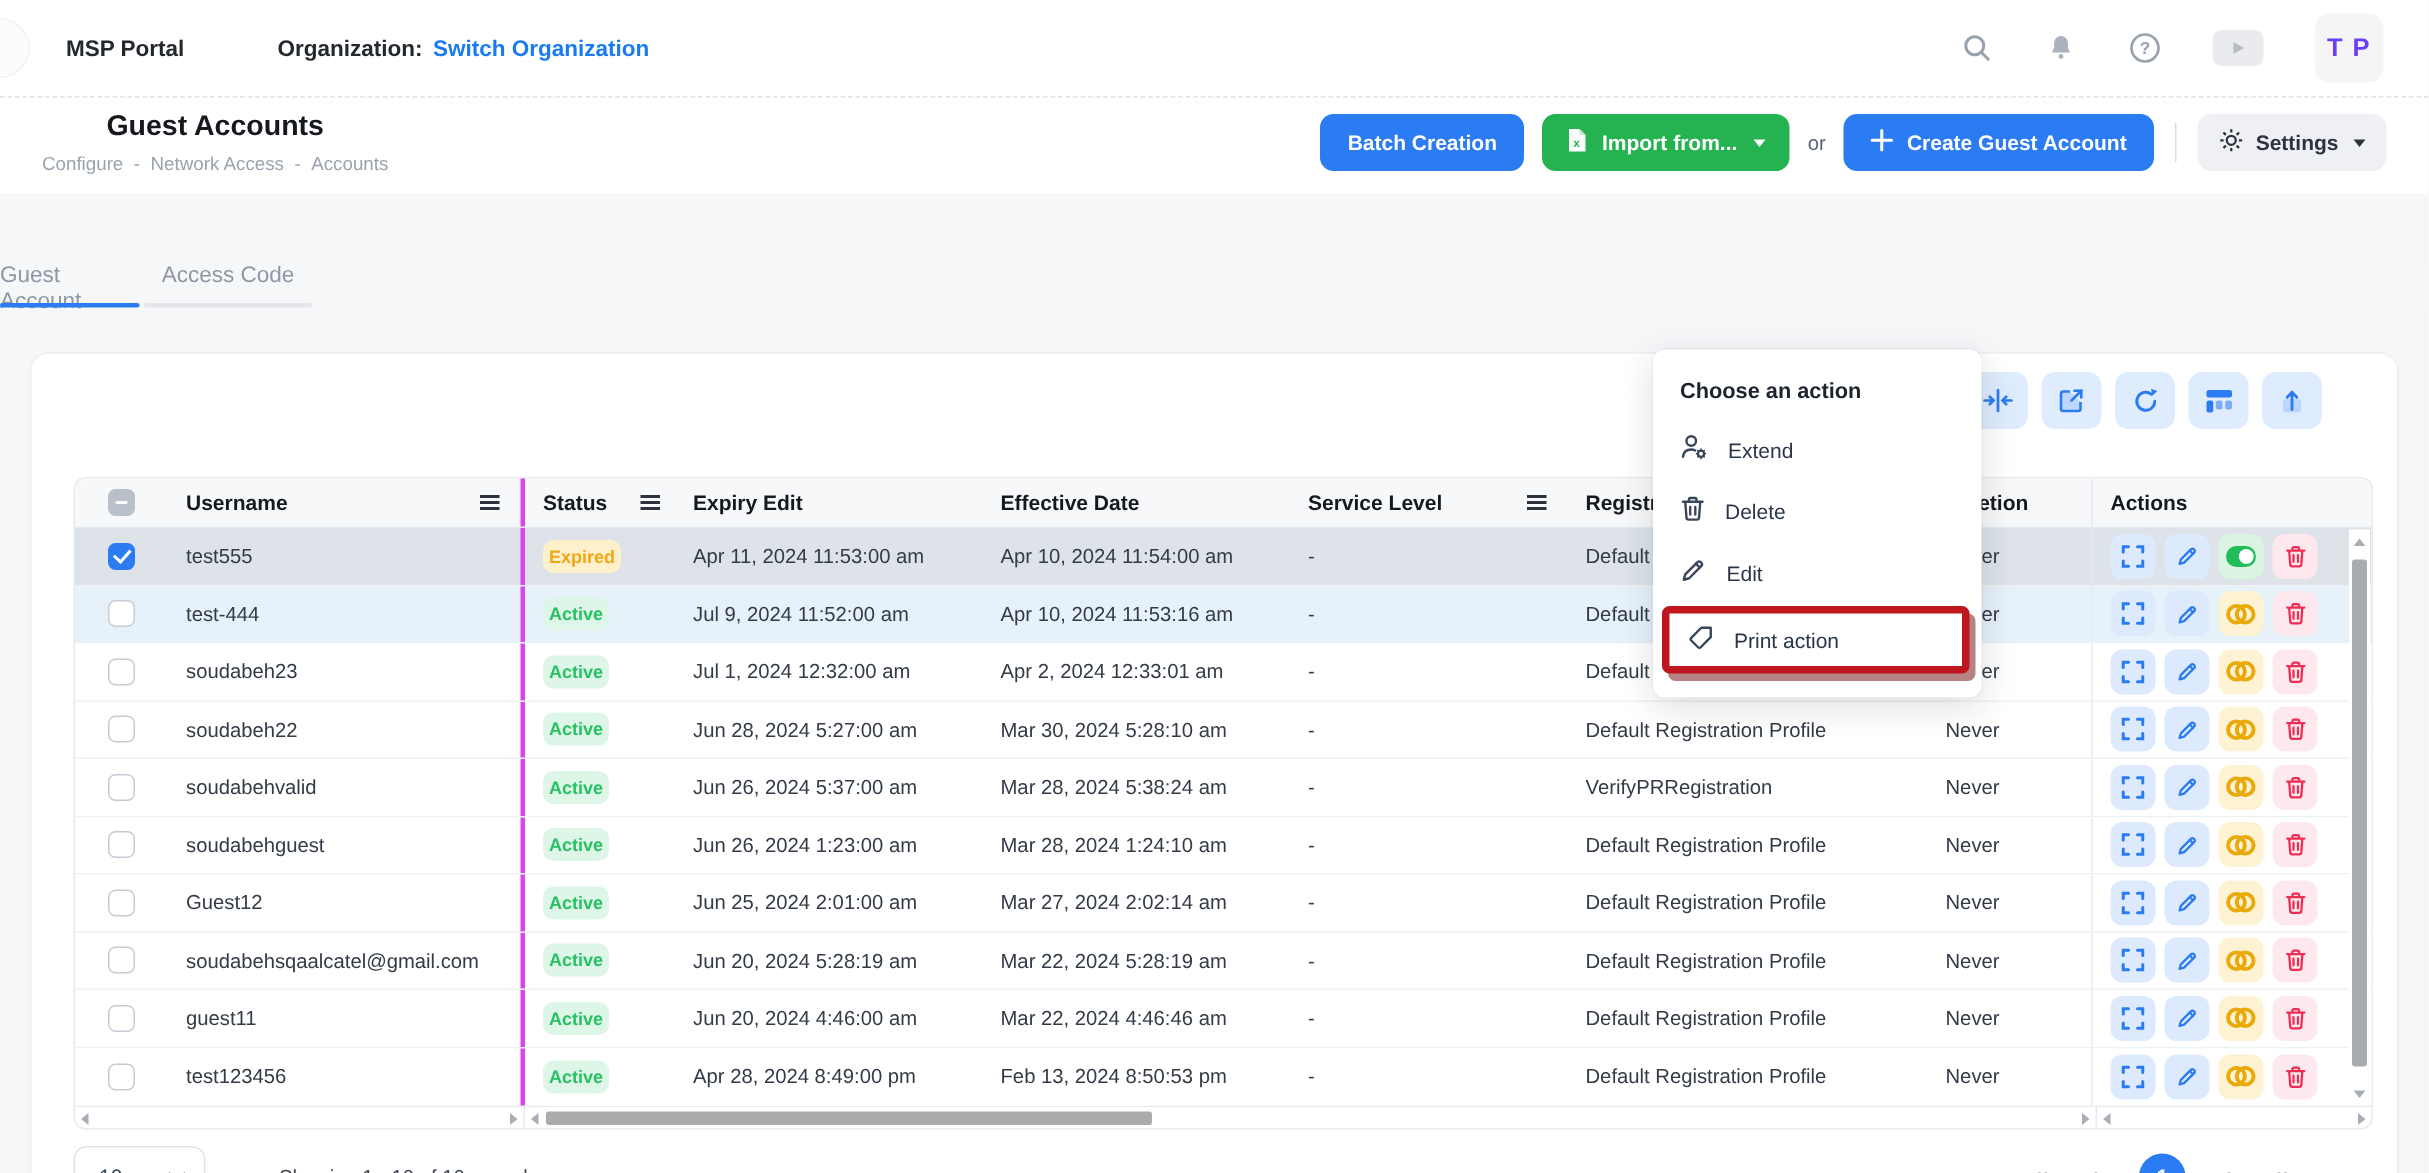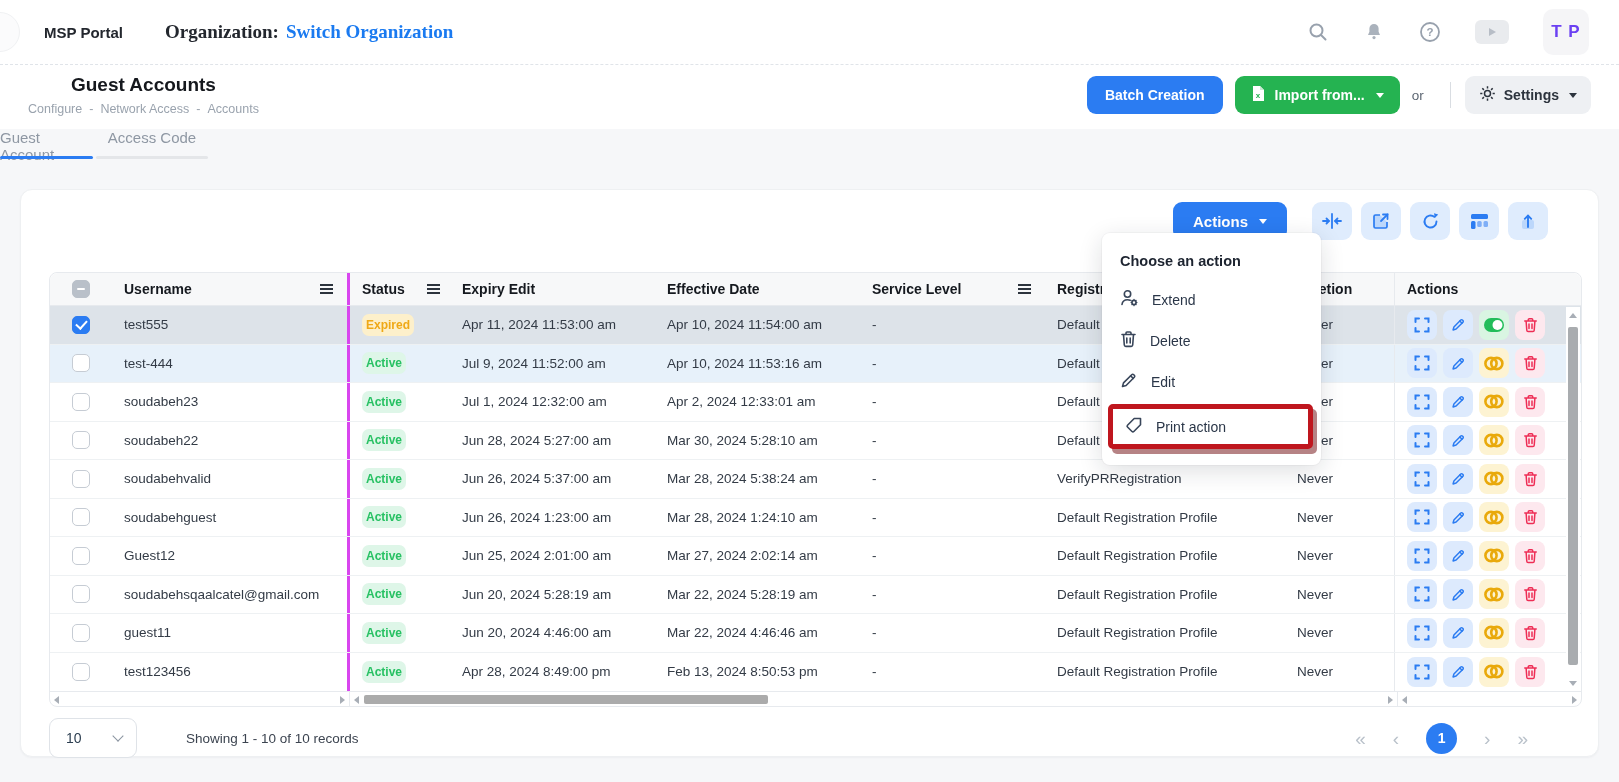--- a/index.html
+++ b/index.html
@@ -5,21 +5,21 @@
   * { box-sizing: border-box; margin: 0; padding: 0; }
   html,body { width:1619px; height:782px; overflow:hidden;
     font-family:"Liberation Sans", sans-serif; background:#f6f7f9; color:#222; }
 
   
   .topbar { position:relative; height:64px; background:#fff;
     display:flex; align-items:center; padding:0 30px; }
   .edge-circle { position:absolute; left:-20px; top:12px; width:40px; height:40px;
     border-radius:50%; background:#fbfbfc; border:1px solid #f0f1f3; }
   .brand { font-size:15px; font-weight:700; color:#23272e; margin-left:14px; }
-  .org-wrap { margin-left:42px; font-size:19px; display:flex; gap:7px;font-family:Liberation Serif, serif; }
+  .org-wrap { margin-left:62px; font-size:15px; display:flex; gap:7px; }
   .org-label { font-weight:700; color:#23272e; }
   .org-link { font-weight:700; color:#1a7af0; cursor:pointer; }
   .topbar-right { margin-left:auto; display:flex; align-items:center; gap:34px; }
   .tb-icon { width:22px; height:22px; display:flex; align-items:center; justify-content:center; cursor:pointer; }
   .video-chip { width:34px; height:24px; background:#e9ebee; border-radius:6px;
     display:flex; align-items:center; justify-content:center; }
   .avatar { width:46px; height:46px; border-radius:10px; background:#f5f5f7;
     display:flex; align-items:center; justify-content:center;
     color:#6b40f2; font-weight:700; font-size:17px; letter-spacing:1px; cursor:pointer; }
 
@@ -34,21 +34,21 @@
   .btn-blue { background:#2b7cf2; color:#fff; padding:0 18px; }
   .btn-green { background:#25b351; color:#fff; padding:0 16px; gap:9px; margin-left:12px; }
   .or-text { color:#5c6672; font-size:13.5px; font-weight:400; margin:0 12px; }
   .btn-create { gap:9px; }
   .hdr-divider { width:1px; height:26px; background:#d9dde2; margin:0 14px; }
   .btn-settings { background:#eef0f3; color:#2c333d; padding:0 14px; gap:8px; font-weight:700; }
   .caret { width:0; height:0; border-left:4.5px solid transparent; border-right:4.5px solid transparent;
     border-top:5px solid currentColor; display:inline-block; margin-left:2px; }
 
   
-  .tabs { background:#f6f7f9; display:flex; height:33px; }
+  .tabs { background:#f6f7f9; display:flex; height:33px;margin-top:46px; }
   .tab { position:relative; font-size:15px; color:#8e97a3; cursor:pointer;
     display:flex; align-items:flex-start; justify-content:center; }
   .tab-guest { width:93px; }
   .tab-access { width:112px; margin-left:3px; }
   .tab .underline { position:absolute; bottom:3px; left:0; right:0; height:3px; border-radius:2px; }
   .tab.active .underline { background:#2b7cf2; }
   .tab:not(.active) .underline { background:#e4e6e9; }
 
   
   .card { position:relative; margin:27px 20px 0 20px; width:1579px; height:568px;
@@ -207,20 +207,29 @@
         <svg width="15" height="17" viewBox="0 0 15 17">
             <path d="M2 1h7l4 4v11H2z" fill="#fff"></path>
             <path d="M9 1l4 4H9z" fill="#c9e9d2"></path>
             <text x="7" y="13" text-anchor="middle" font-size="8" font-weight="bold" fill="#25b351" font-family="Liberation Sans, sans-serif">x</text>
           </svg>
       </span>
       <span>Import from...</span>
       <span class="caret"></span>
     </button>
     <span class="or-text">or</span>
+    <button class="btn btn-blue btn-create">
+      <span>
+        <svg width="15" height="15" viewBox="0 0 15 15">
+            <line x1="7.5" y1="1" x2="7.5" y2="14" stroke="#fff" stroke-width="2" stroke-linecap="round"></line>
+            <line x1="1" y1="7.5" x2="14" y2="7.5" stroke="#fff" stroke-width="2" stroke-linecap="round"></line>
+          </svg>
+      </span>
+      <span>Create Guest Account</span>
+    </button>
     <span class="hdr-divider"></span>
     <button class="btn btn-settings">
       <span>
         <svg width="17" height="17" viewBox="0 0 17 17">
             <g stroke="#2c333d" stroke-width="1.5" fill="none">
               <circle cx="8.5" cy="8.5" r="3"></circle>
               <path d="M8.5 1.2v2.2M8.5 13.6v2.2M1.2 8.5h2.2M13.6 8.5h2.2M3.3 3.3l1.6 1.6M12.1 12.1l1.6 1.6M13.7 3.3l-1.6 1.6M4.9 12.1l-1.6 1.6"></path>
             </g>
           </svg>
       </span>

